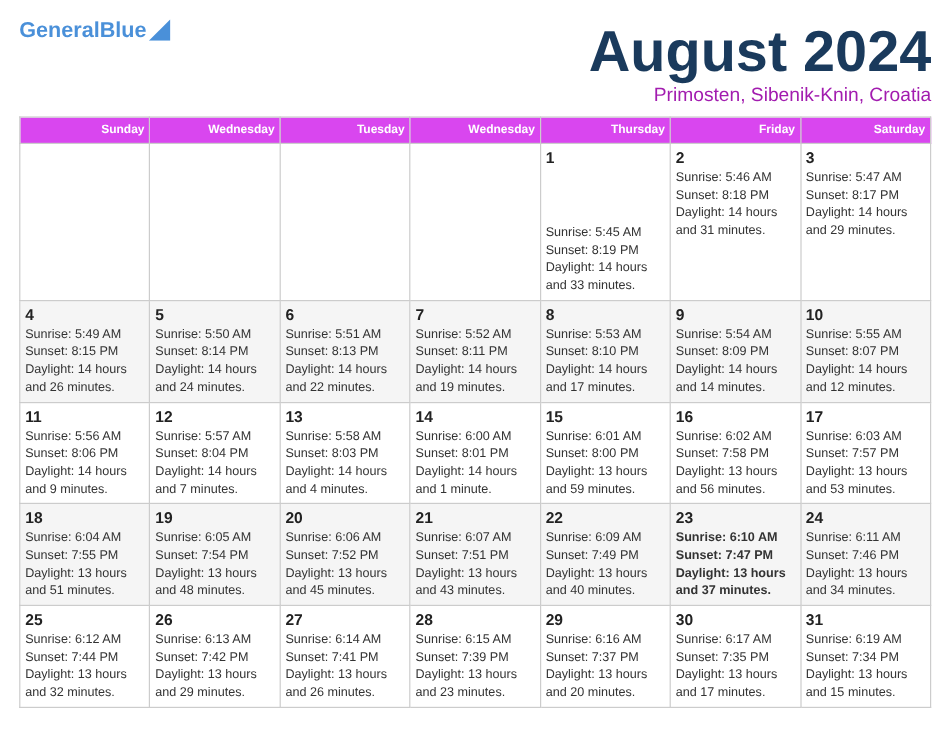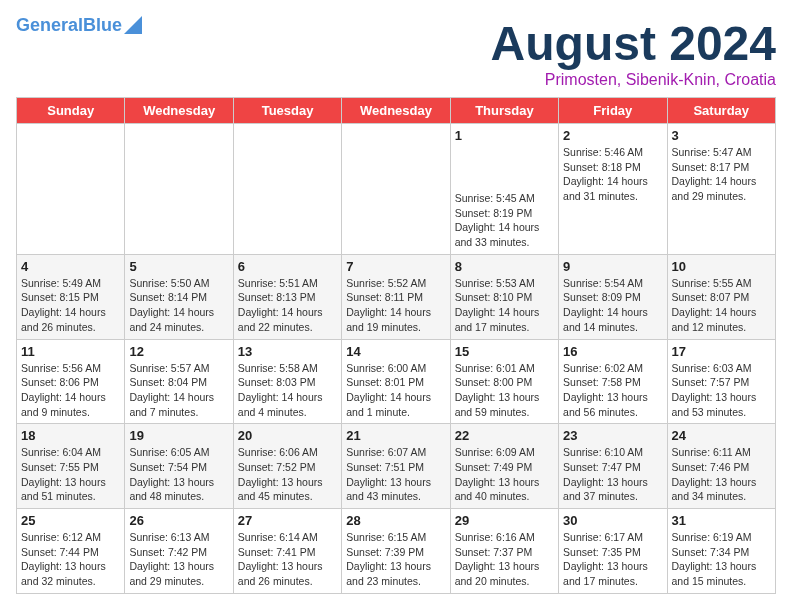--- a/index.html
+++ b/index.html
@@ -42,25 +42,25 @@
       font-size: 16px;
       color: #a21caf;
       font-weight: normal;
     }
     .calendar {
       width: 100%;
       border-collapse: collapse;
       font-size: 11px;
     }
     .calendar thead tr th {
-      background: #ef4444;
+      background: #d946ef;
       color: #fff;
       padding: 5px 4px;
-      text-align: center;
-      font-size: 13px;
+      text-align: right;
+      font-size: 10px;
       font-weight: bold;
       border: 1px solid #ccc;
     }
     .calendar tbody tr td {
       border: 1px solid #ccc;
       vertical-align: top;
       padding: 4px 4px;
       width: 108px;
       min-height: 80px;
       background: #fff;
@@ -277,21 +277,21 @@
         </td>
         <td>
           <span class="day-number">22</span>
           <div class="day-info" style="white-space: pre-line;">Sunrise: 6:09 AM
 Sunset: 7:49 PM
 Daylight: 13 hours
 and 40 minutes.</div>
         </td>
         <td>
           <span class="day-number">23</span>
-          <div class="day-info" style="white-space: pre-line;">Sunrise: 6:10 AM
+          <div class="day-info" style="white-space: pre-line; font-weight: bold;">Sunrise: 6:10 AM
 Sunset: 7:47 PM
 Daylight: 13 hours
 and 37 minutes.</div>
         </td>
         <td>
           <span class="day-number">24</span>
           <div class="day-info" style="white-space: pre-line;">Sunrise: 6:11 AM
 Sunset: 7:46 PM
 Daylight: 13 hours
 and 34 minutes.</div>

